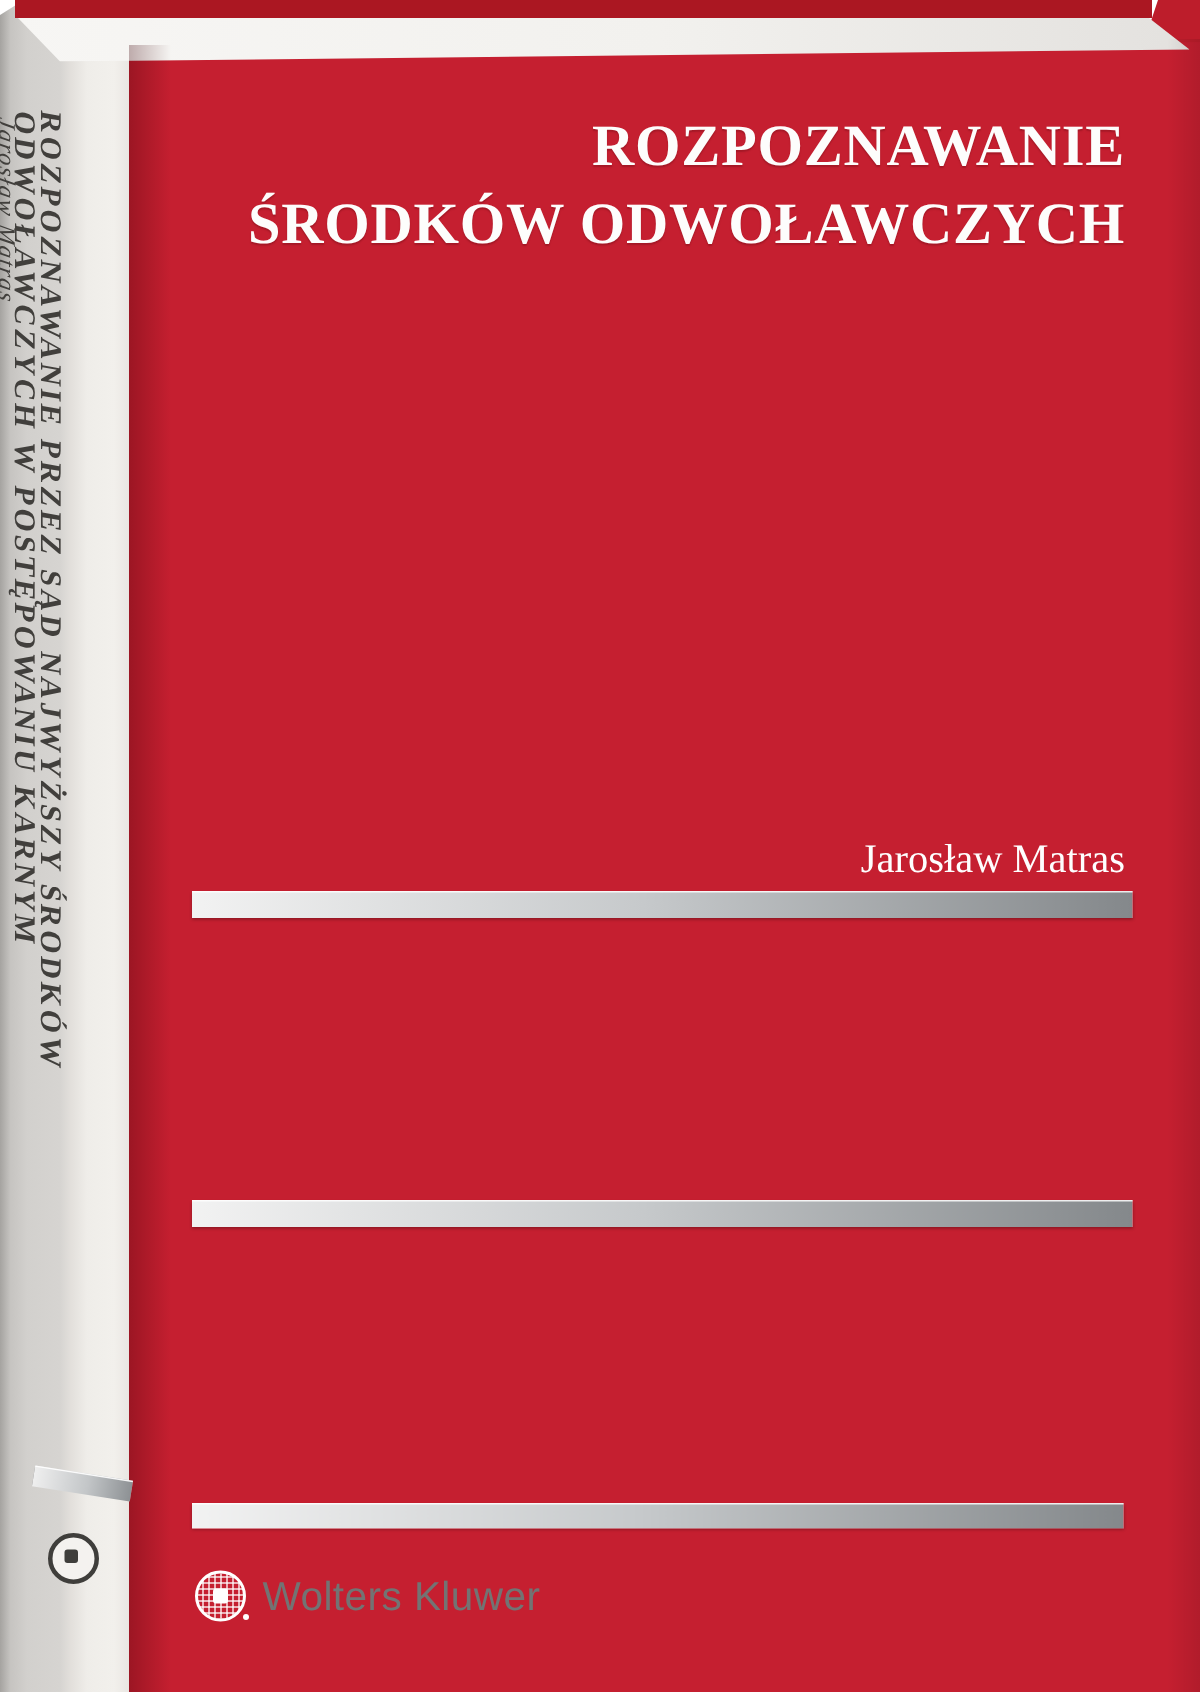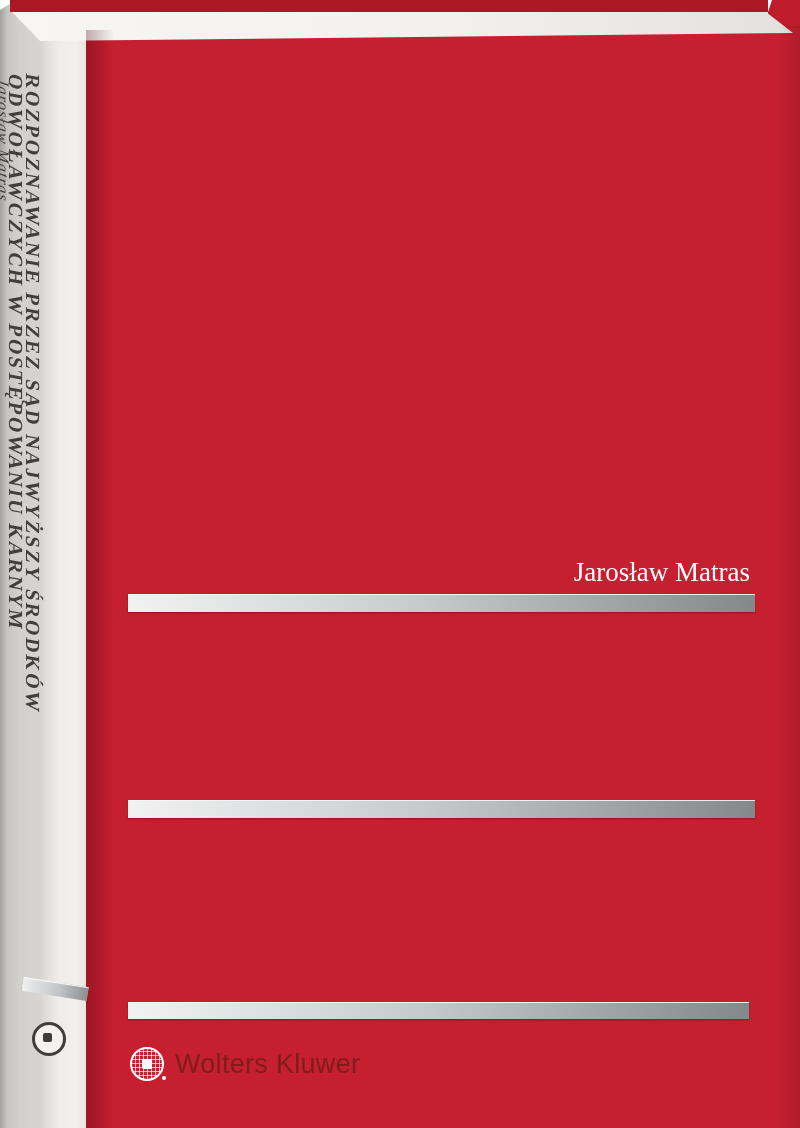--- a/index.html
+++ b/index.html
@@ -56,21 +56,21 @@
   
   .publisher{position:absolute;left:130px;top:1047px;display:flex;align-items:center;gap:11px;}
   .wk-sphere{position:relative;width:30px;height:30px;border-radius:50%;
     border:2px solid #ffffff;box-sizing:content-box;
     background:repeating-linear-gradient(90deg,transparent 0 3px,rgba(255,255,255,.65) 3px 4px),
                repeating-linear-gradient(0deg,transparent 0 3px,rgba(255,255,255,.65) 3px 4px);}
   .wk-sphere::after{content:"";position:absolute;left:10px;top:10px;width:10px;height:10px;
     background:#ffffff;border-radius:2px;}
   .wk-sphere::before{content:"";position:absolute;right:-4px;bottom:-1px;width:4px;height:4px;
     background:#ffffff;border-radius:50%;}
-  .wk-name{color:#7f1d1d;font-family:"Liberation Sans",sans-serif;font-size:27px;letter-spacing:.3px;}
+  .wk-name{color:#737373;font-family:"Liberation Sans",sans-serif;font-size:27px;letter-spacing:.3px;}
 </style>
 </head>
 <body>
 
 <div class="stage">
 
   <div class="spine"></div>
   <div class="back-band"></div>
   <div class="corner"></div>
   <div class="front-cover"></div>
@@ -78,20 +78,22 @@
   <div class="fold-shade"></div>
   <div class="edge-shade"></div>
 
   <div class="spine-line spine-t1">ROZPOZNAWANIE PRZEZ SĄD NAJWYŻSZY ŚRODKÓW</div>
   <div class="spine-line spine-t2">ODWOŁAWCZYCH W POSTĘPOWANIU KARNYM</div>
   <div class="spine-line spine-a">Jarosław Matras</div>
   <div class="spine-bar"></div>
   <div class="spine-logo"></div>
 
   <div class="title">
+    <div>ROZPOZNAWANIE</div>
+    <div>ŚRODKÓW ODWOŁAWCZYCH</div>
   </div>
 
   <div class="author">Jarosław Matras</div>
 
   <div class="bar bar1"></div>
   <div class="bar bar2"></div>
   <div class="bar bar3"></div>
 
   <div class="publisher">
     <div class="wk-sphere"></div>

